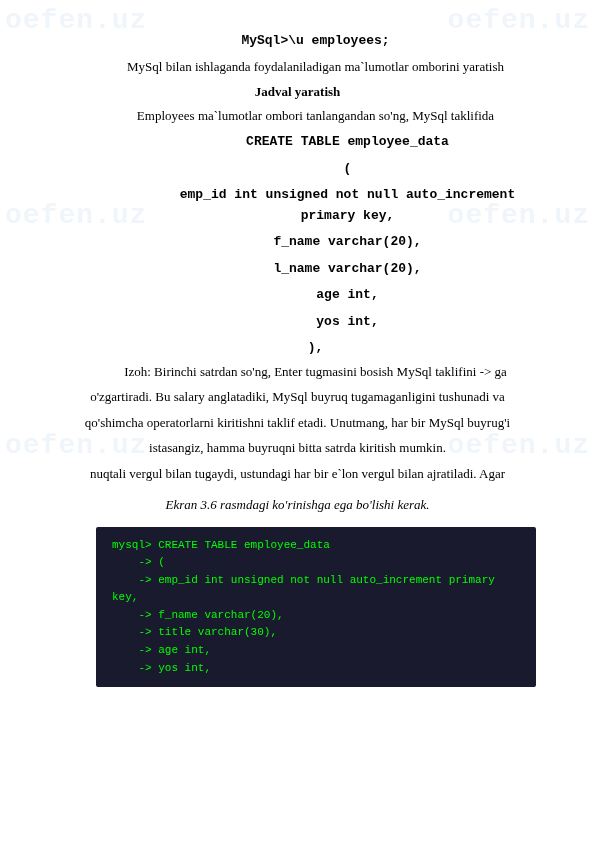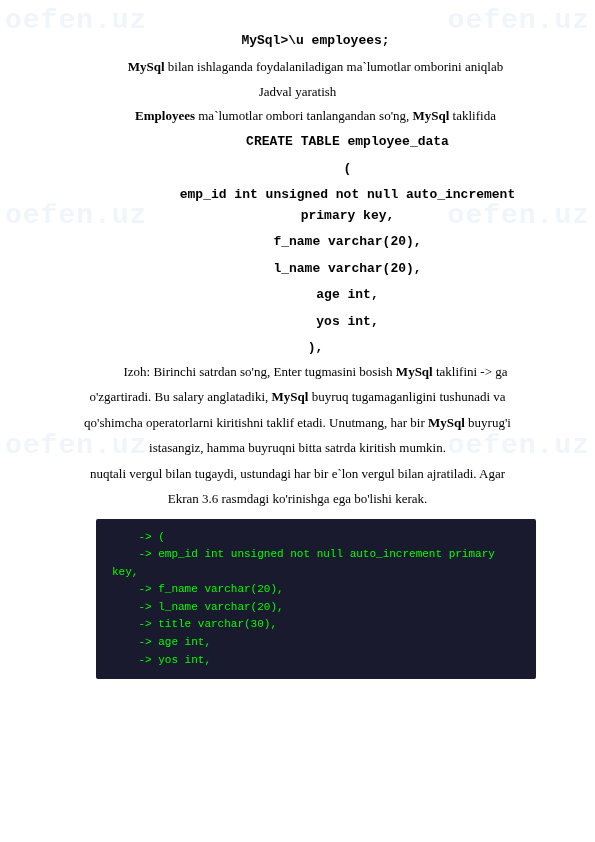--- a/index.html
+++ b/index.html
@@ -45,28 +45,28 @@
       text-align: center;
     }
 
     .indent1 {
       margin-left: 36px;
     }
     .indent2 {
       margin-left: 100px;
     }
 
-    .bold { font-weight: bold; }
+    .bold { font-weight: normal; }
     .code-inline {
       font-family: 'Courier New', Courier, monospace;
       font-weight: bold;
     }
 
     .section-title {
-      font-weight: normal;
+      font-weight: bold;
       margin-bottom: 4px;
     }
 
     .code-block {
       background: #1a1a2e;
       color: #00ff00;
       font-family: 'Courier New', Courier, monospace;
       font-size: 11px;
       padding: 10px 16px;
       margin: 10px 0 10px 36px;
@@ -97,21 +97,21 @@
 
 </div>
 
 <div class="page-content">
 
   <p class="indent1">
     <span class="code-inline bold">MySql&gt;\u employees;</span>
   </p>
 
   <p class="indent1">
-    <span class="bold">MySql</span><span> bilan ishlaganda foydalaniladigan ma`lumotlar omborini aniqlab</span>
+    <span class="bold">MySql</span><span> bilan ishlaganda foydalaniladigan ma`lumotlar omborini yaratish</span>
   </p>
 
   <p class="section-title">Jadval yaratish</p>
 
   <p class="indent1">
     <span class="bold">Employees</span><span> ma`lumotlar ombori tanlangandan so'ng, </span><span class="bold">MySql</span><span> taklifida</span>
   </p>
 
   <p class="indent2"><span class="code-inline">CREATE TABLE employee_data</span></p>
   <p class="indent2"><span class="code-inline">(</span></p>
@@ -127,26 +127,26 @@
   </p>
   <p>
     <span>o'zgartiradi. Bu salary anglatadiki, </span><span class="bold">MySql</span><span> buyruq tugamaganligini tushunadi va</span>
   </p>
   <p>
     <span>qo'shimcha operatorlarni kiritishni taklif etadi. Unutmang, har bir </span><span class="bold">MySql</span><span> buyrug'i</span>
   </p>
   <p>istasangiz, hamma buyruqni bitta satrda kiritish mumkin.</p>
   <p>nuqtali vergul bilan tugaydi, ustundagi har bir e`lon vergul bilan ajratiladi. Agar</p>
 
-  <p style="margin: 6px 0;">Ekran 3.6 rasmdagi ko'rinishga ega bo'lishi kerak.</p>
+  <p style="margin: 12px 0; font-style: italic;">Ekran 3.6 rasmdagi ko'rinishga ega bo'lishi kerak.</p>
 
   <div class="code-block">
+    <div>mysql&gt; CREATE TABLE employee_data</div>
     <div>&nbsp;&nbsp;&nbsp;&nbsp;-&gt; (</div>
     <div>&nbsp;&nbsp;&nbsp;&nbsp;-&gt; emp_id int unsigned not null auto_increment primary key,</div>
     <div>&nbsp;&nbsp;&nbsp;&nbsp;-&gt; f_name varchar(20),</div>
-    <div>&nbsp;&nbsp;&nbsp;&nbsp;-&gt; l_name varchar(20),</div>
     <div>&nbsp;&nbsp;&nbsp;&nbsp;-&gt; title varchar(30),</div>
     <div>&nbsp;&nbsp;&nbsp;&nbsp;-&gt; age int,</div>
     <div>&nbsp;&nbsp;&nbsp;&nbsp;-&gt; yos int,</div>
 
   </div>
 
 </div>
 
 </body></html>

